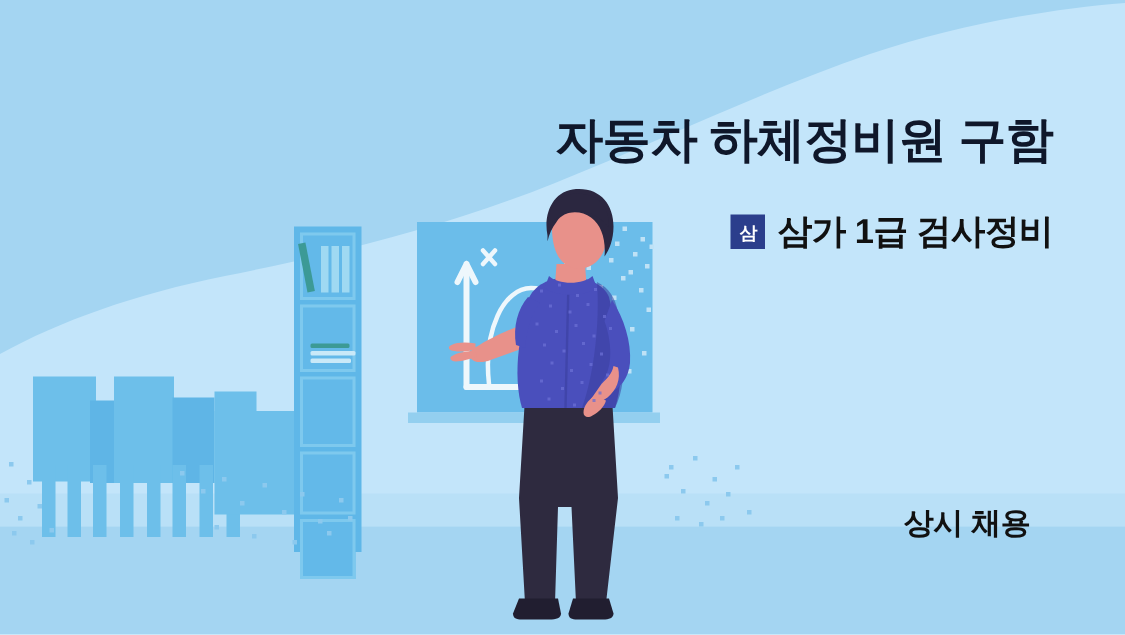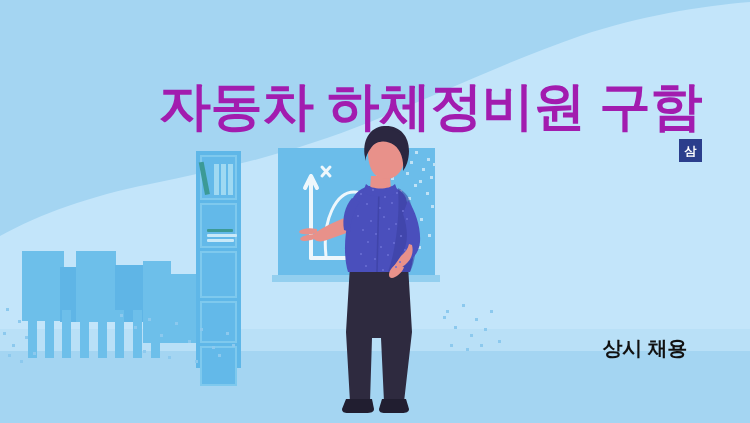--- a/index.html
+++ b/index.html
@@ -132,23 +132,23 @@
   .person { position: absolute; left: 0; top: 0; }
 
   
   .speckle { position: absolute; pointer-events: none; }
 
   
   .headline {
     position: absolute;
     right: 48px;
     top: 72px;
-    font-size: 52px;
+    font-size: 32px;
     font-weight: bold;
-    color: #a21caf;
+    color: #0f172a;
     letter-spacing: -0.5px;
     white-space: nowrap;
     text-align: right;
   }
   .sub-row {
     position: absolute;
     right: 48px;
     top: 139px;
     display: flex;
     align-items: center;
@@ -417,17 +417,18 @@
         <rect x="19" y="80" width="2" height="2"></rect>
       <rect x="36" y="84" width="2" height="2"></rect>
         <rect x="49" y="81" width="2" height="2"></rect>
     </g>
   </svg>
 
   <div class="headline">자동차 하체정비원 구함</div>
 
   <div class="sub-row">
     <span class="sub-badge">삼</span>
+    <span class="sub-text">삼가 1급 검사정비</span>
   </div>
 
   <div class="footnote">상시 채용</div>
 
 </div>
 
 </body></html>

